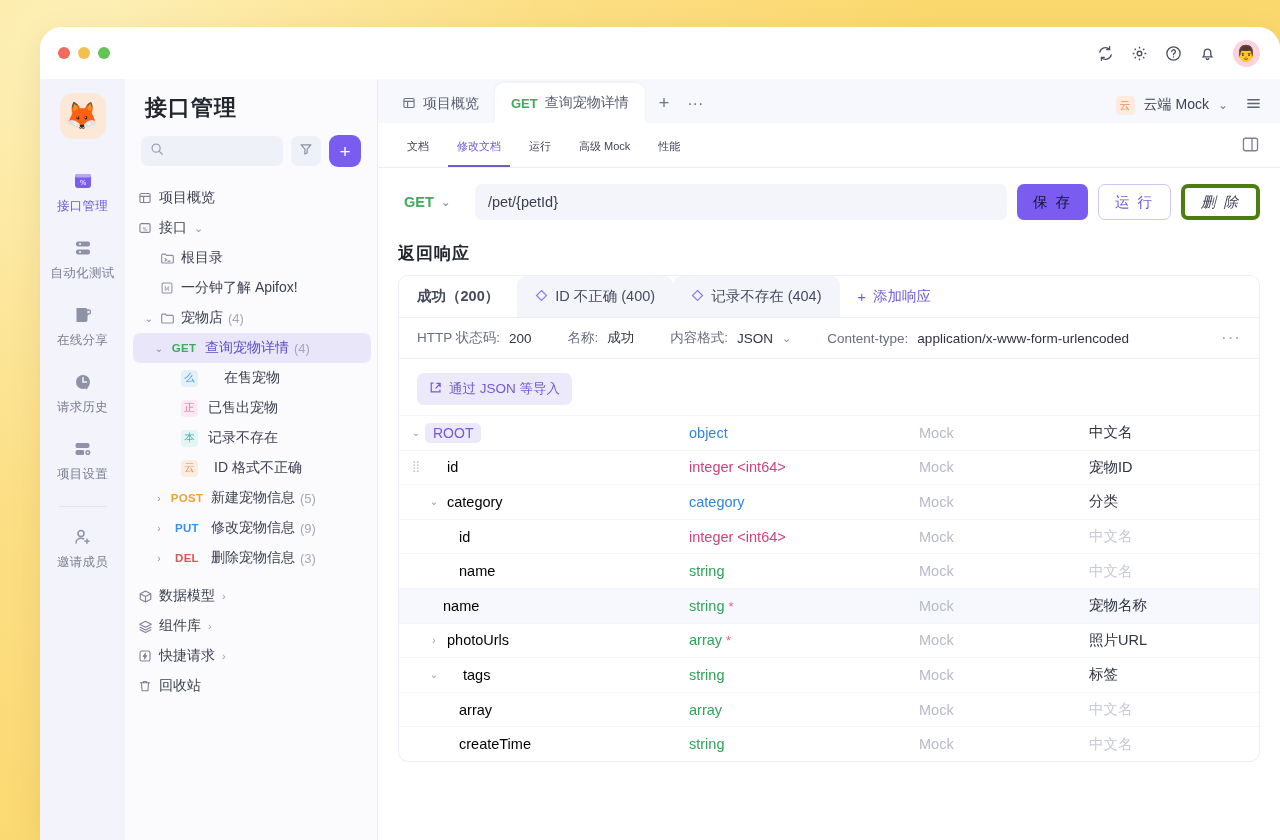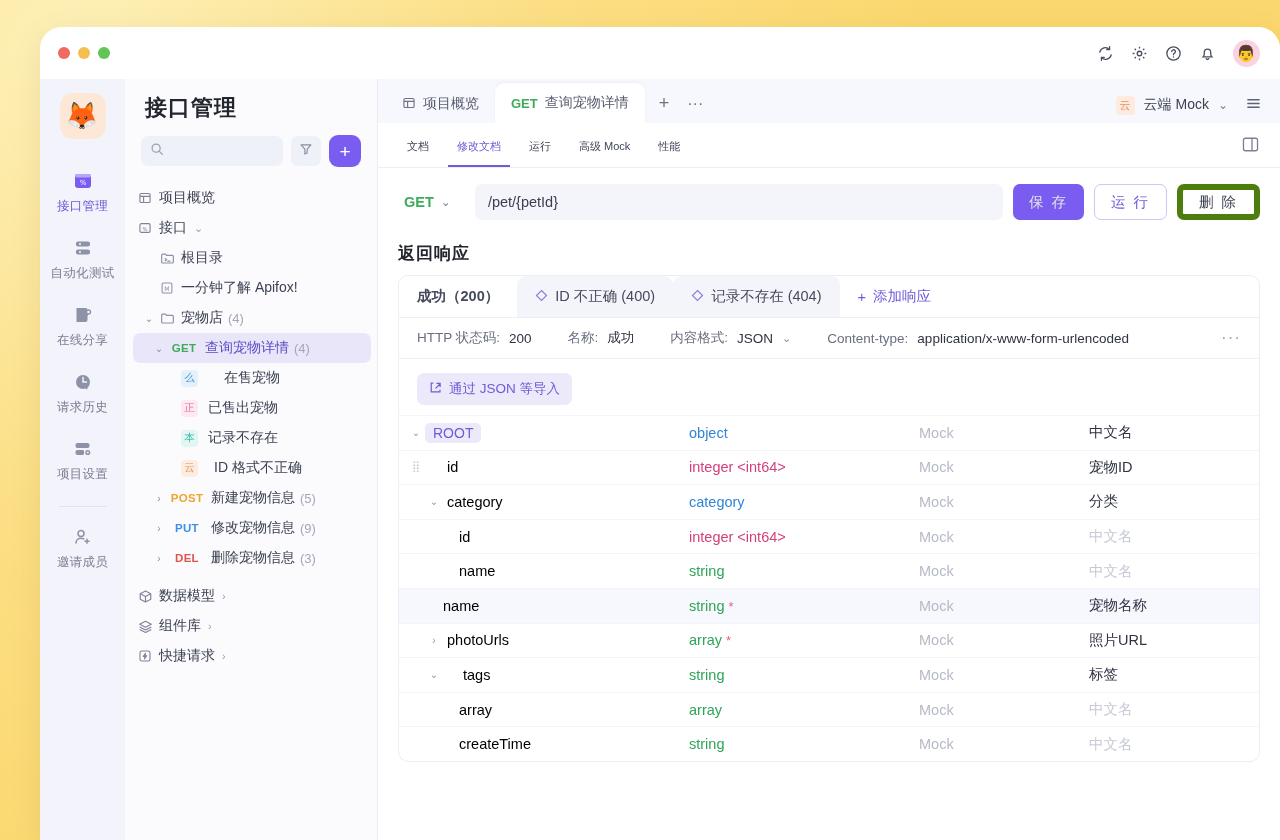--- a/index.html
+++ b/index.html
@@ -141,23 +141,23 @@
   .urlrow { display: flex; align-items: center; gap: 10px; padding: 16px 20px 0 20px; }
   .methodsel {
     display: flex; align-items: center; gap: 7px; font-size: 14.5px;
     font-weight: bold; color: #3cab5a; padding: 0 14px 0 6px;
   }
   .urlinput {
     flex: 1; height: 36px; background: #f4f5fa; border-radius: 7px;
     display: flex; align-items: center; padding: 0 13px; font-size: 14.5px; color: #3a3f50;
   }
   .btn { height: 36px; border-radius: 7px; font-size: 14.5px; display: flex; align-items: center; justify-content: center; padding: 0 16px; letter-spacing: 2px; }
-  .btn.primary { background: #7a5cf0; color: #e5e5e5; }
+  .btn.primary { background: #7a5cf0; color: #0f172a; }
   .btn.ghost { background: #fff; color: #6f5bd6; border: 1px solid #cfc6f5; }
-  .btn.plain { background: #fff; color: #3c4152; border: 6px solid #4d7c0f; }
+  .btn.plain { background: #fff; color: #3c4152; border: 4px solid #4d7c0f; font-style: italic; }
   .sechead { font-size: 17px; font-weight: bold; color: #23262f; padding: 22px 20px 10px; letter-spacing: 1px; }
   .respcard { margin: 0 20px; border: 1px solid #eceef5; border-radius: 10px; background: #fff; }
   .resptabs { display: flex; align-items: flex-end; border-bottom: 1px solid #eceef5; padding: 0; }
   .rtab {
     display: flex; align-items: center; gap: 7px; font-size: 14.5px;
     color: #454a5c; height: 41px; padding: 0 18px; background: #f4f5fa;
     border-radius: 9px 9px 0 0; cursor: default; margin-top: 0;
   }
   .rtab.on { background: #fff; font-weight: bold; }
   .rtab.add { background: transparent; color: #6f5bd6; }
@@ -456,20 +456,30 @@
         <div class="trow" style="padding-left:10px">
           <span class="tico">
             <svg width="14" height="14" viewBox="0 0 16 16" fill="none" stroke="#7e8396" stroke-width="1.25">
                 <rect x="2.3" y="2.3" width="11.4" height="11.4" rx="2"></rect>
                 <path d="M8.6 4.8 6 8.4h2.1l-.8 3 2.7-3.7H7.9z" stroke-linejoin="round"></path>
               </svg>
           </span>
           <span class="tlabel">快捷请求</span>
           <span class="arrowR">›</span>
         </div>
+        <div class="trow" style="padding-left:10px">
+          <span class="tico">
+            <svg width="14" height="14" viewBox="0 0 16 16" fill="none" stroke="#7e8396" stroke-width="1.25" stroke-linecap="round">
+                <path d="M2.6 4.2h10.8"></path>
+                <path d="M6.2 4.2V2.9h3.6v1.3"></path>
+                <path d="M3.9 4.2l.7 8.5a.9.9 0 0 0 .9.8h5a.9.9 0 0 0 .9-.8l.7-8.5"></path>
+              </svg>
+          </span>
+          <span class="tlabel">回收站</span>
+        </div>
       </div>
     </div>
 
     <div class="main">
 
       <div class="doctabs">
         <div class="dtab">
           <span>
             <svg width="14" height="14" viewBox="0 0 16 16" fill="none" stroke="#6d7284" stroke-width="1.3">
                 <rect x="2.2" y="2.8" width="11.6" height="10.4" rx="1.6"></rect>

